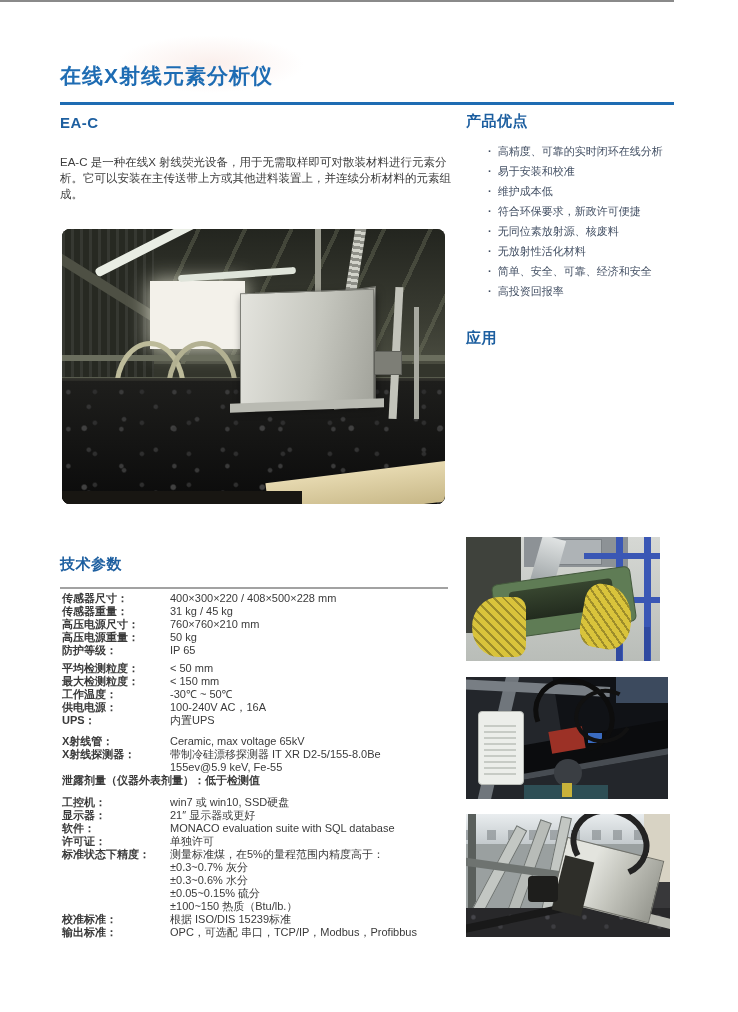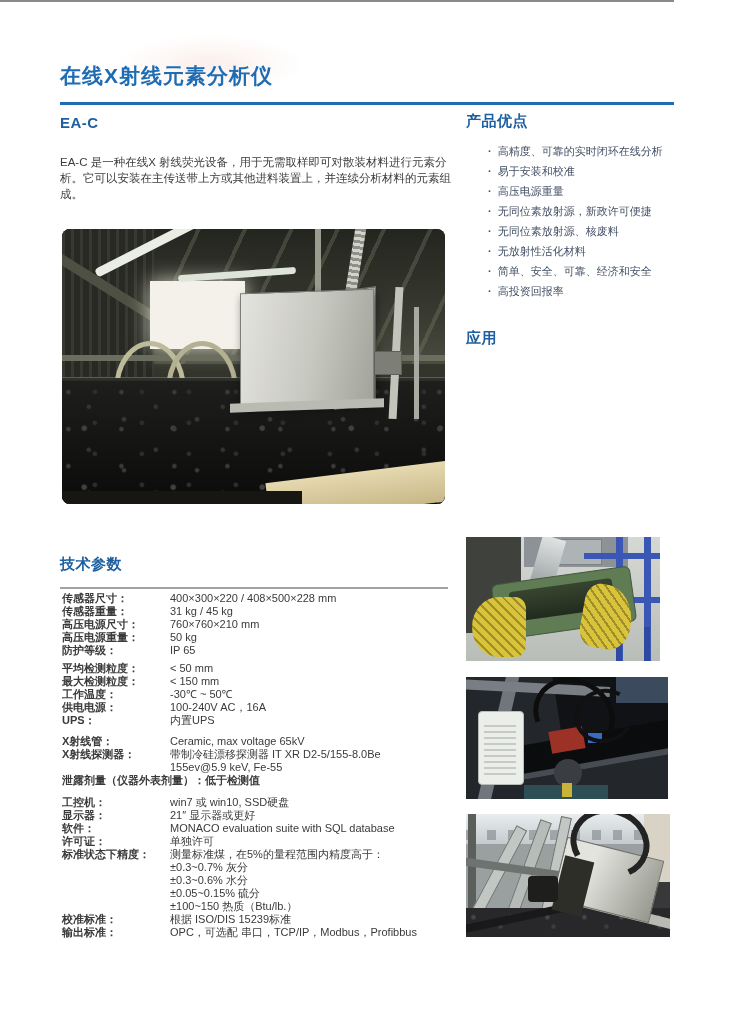--- a/index.html
+++ b/index.html
@@ -171,22 +171,22 @@
     <div class="pp mp-flange"></div>
     <div class="pp mp-post1"></div>
     <div class="pp mp-post2"></div>
     <div class="pp mp-jbox"></div>
   </div>
 
   <div class="sec-head" style="left:466px;top:110px;">产品优点</div>
   <div class="blist" style="left:488px;top:142px;">
     <div class="bitem">高精度、可靠的实时闭环在线分析</div>
     <div class="bitem">易于安装和校准</div>
-    <div class="bitem">高压电源重量</div>
-    <div class="bitem">无同位素放射源，新政许可便捷</div>
+    <div class="bitem">维护成本低</div>
+    <div class="bitem">符合环保要求，新政许可便捷</div>
     <div class="bitem">无同位素放射源、核废料</div>
     <div class="bitem">无放射性活化材料</div>
     <div class="bitem">简单、安全、可靠、经济和安全</div>
     <div class="bitem">高投资回报率</div>
   </div>
 
   <div class="sec-head" style="left:466px;top:327px;">应用</div>
 
   <div class="sec-head" style="left:60px;top:553px;">技术参数</div>
   <div class="spec-rule"></div>

